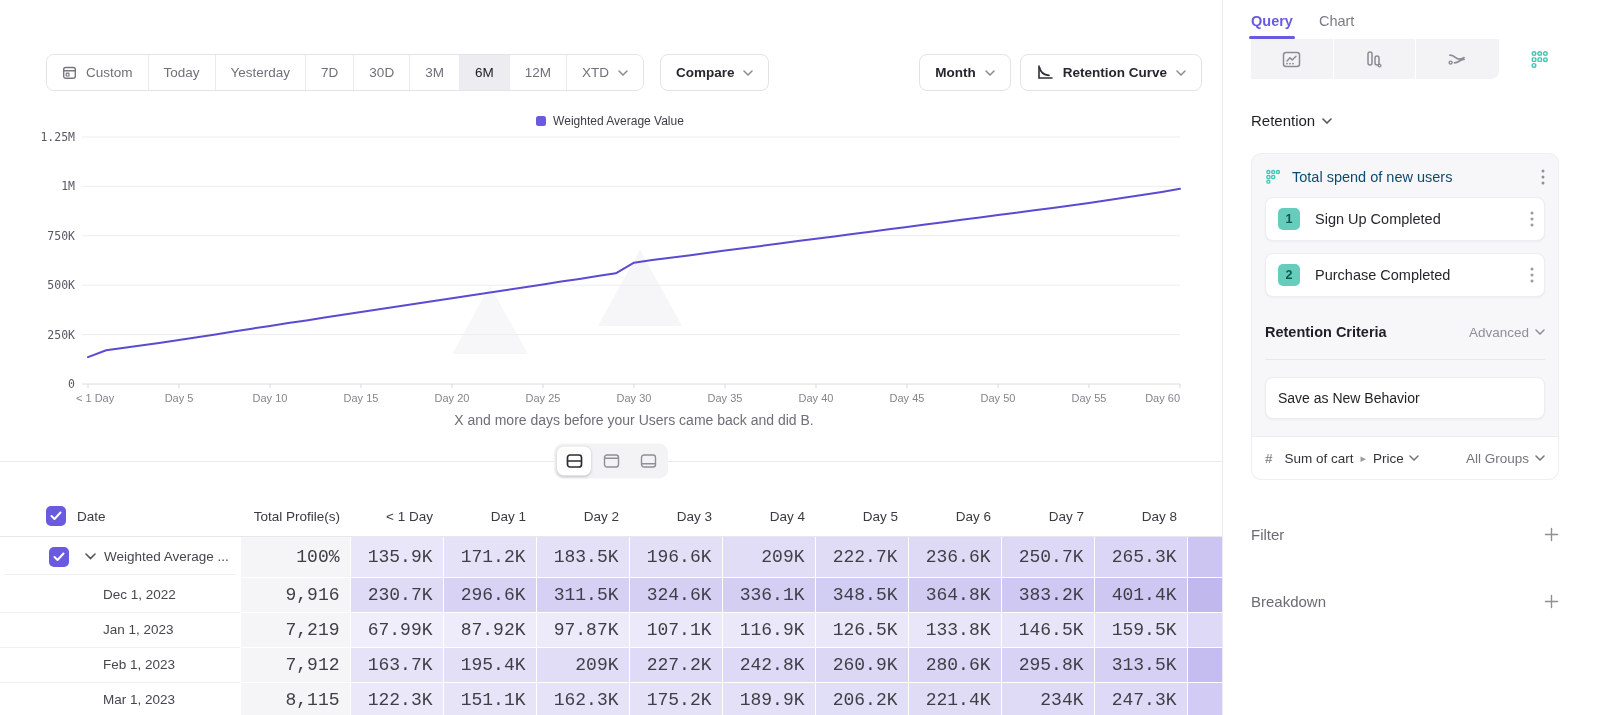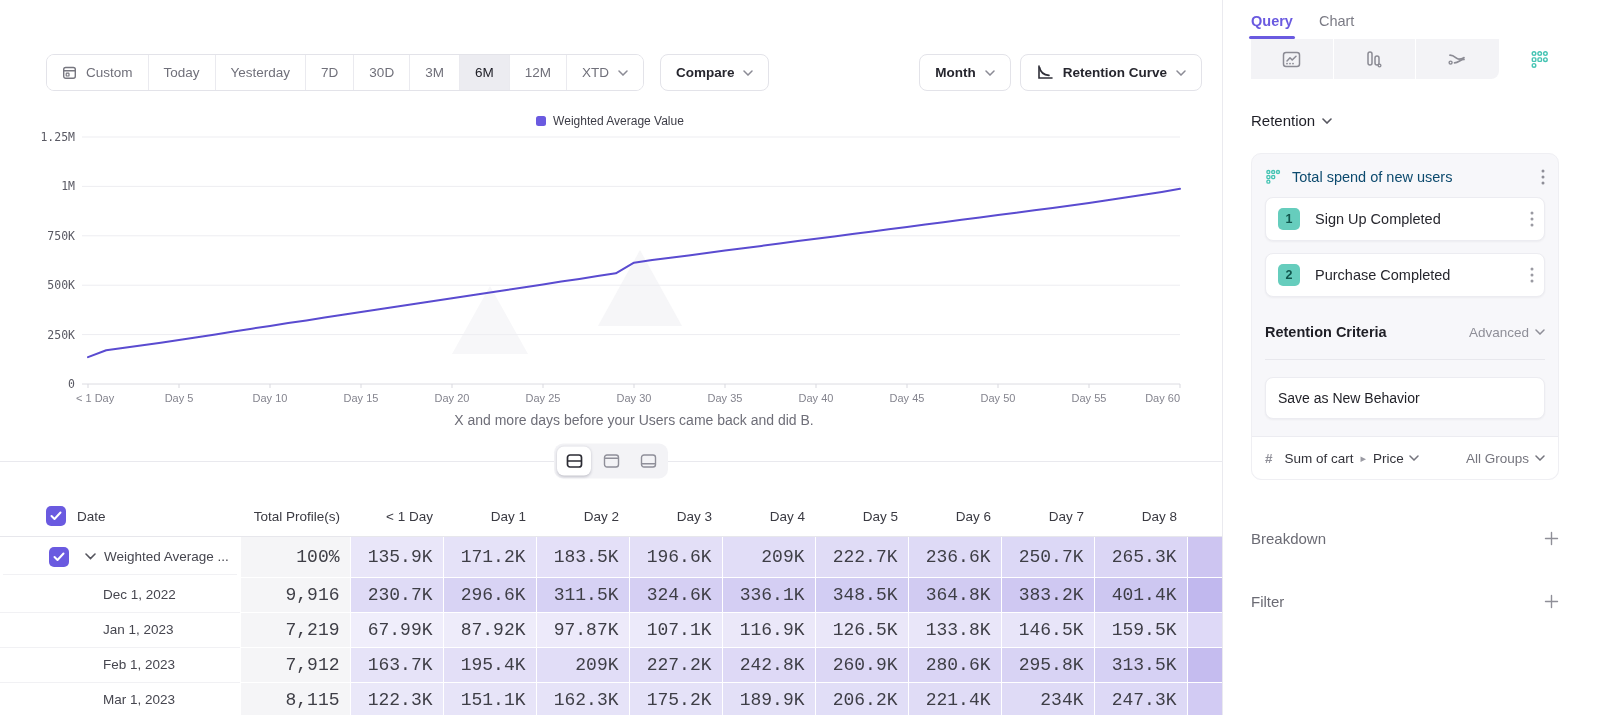--- a/index.html
+++ b/index.html
@@ -509,26 +509,26 @@
         </span>
         <span class="grp">
           <span>All Groups</span>
           <svg class="chev" width="10" height="6" viewBox="0 0 10 6">
               <path d="M1 1l4 4 4-4" stroke="#75757e" stroke-width="1.5" fill="none" stroke-linecap="round"></path>
             </svg>
         </span>
       </div>
     </div>
 
+    <div class="sec f">
+      <span>Filter</span>
+      <svg width="15" height="15" viewBox="0 0 15 15">
+          <path d="M7.5 1.5v12M1.5 7.5h12" stroke="#8f8f98" stroke-width="1.4" stroke-linecap="round"></path>
+        </svg>
+    </div>
     <div class="sec b">
       <span>Breakdown</span>
       <svg width="15" height="15" viewBox="0 0 15 15">
           <path d="M7.5 1.5v12M1.5 7.5h12" stroke="#8f8f98" stroke-width="1.4" stroke-linecap="round"></path>
         </svg>
     </div>
-    <div class="sec f">
-      <span>Filter</span>
-      <svg width="15" height="15" viewBox="0 0 15 15">
-          <path d="M7.5 1.5v12M1.5 7.5h12" stroke="#8f8f98" stroke-width="1.4" stroke-linecap="round"></path>
-        </svg>
-    </div>
   </aside>
 </div>
 
 </body></html>

